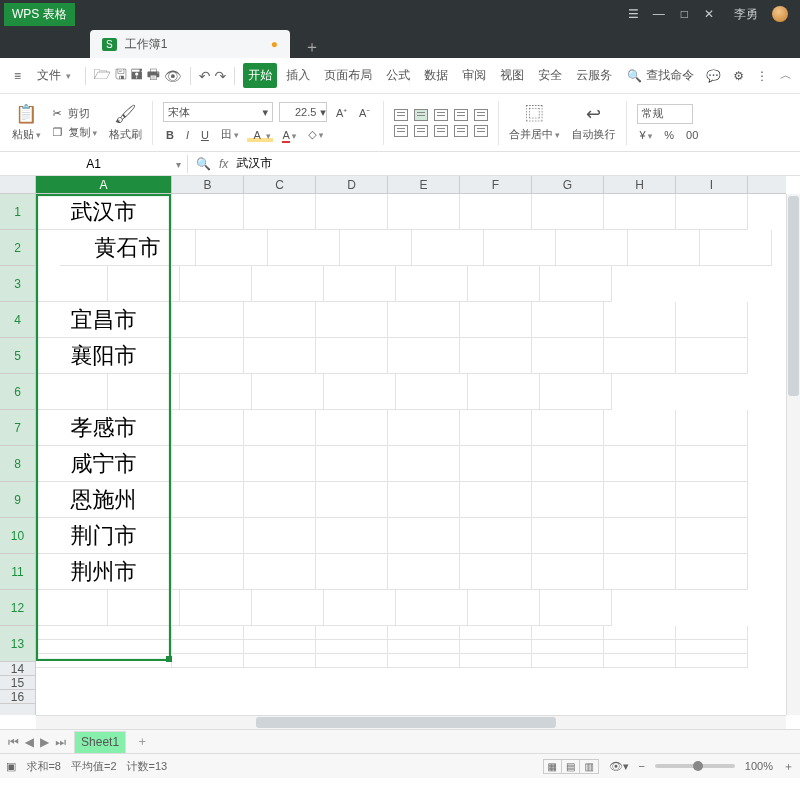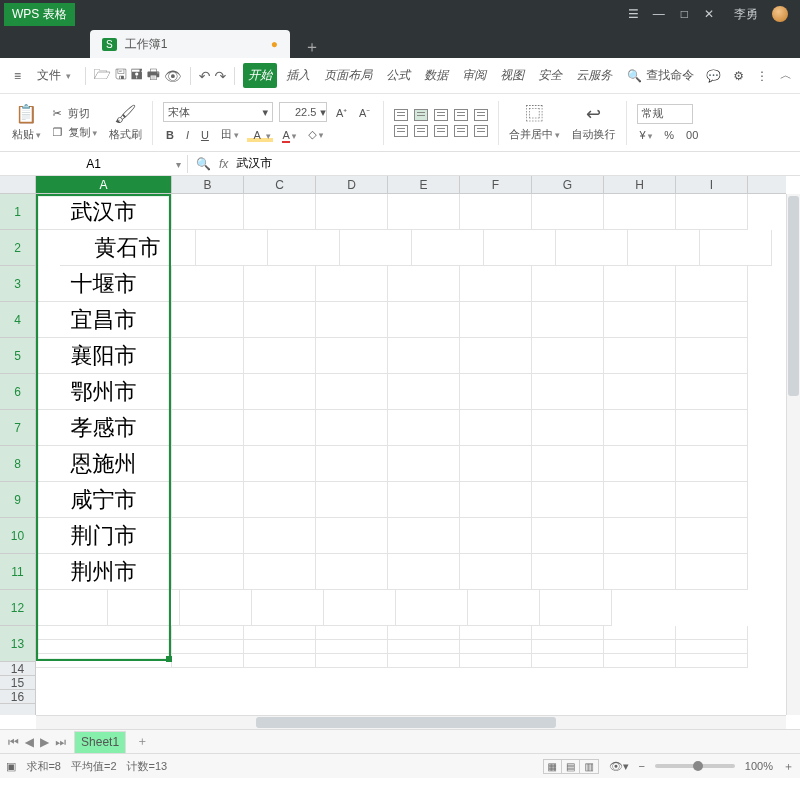--- a/index.html
+++ b/index.html
@@ -16,21 +16,21 @@
 .tab { height:28px; background:#f4f6f7; border-radius:4px 4px 0 0; display:flex; align-items:center; padding:0 12px; font-size:12px; color:#555; gap:8px; min-width:200px; }
 .tab .s-badge { background:#1e8e3e; color:#fff; font-size:10px; padding:1px 4px; border-radius:2px; }
 .tab .modified { color:#f0a020; margin-left:auto; }
 .tabbar .plus { color:#aaa; padding:0 14px; font-size:16px; }
 
 .menubar { height:36px; background:#fff; border-bottom:1px solid #e5e5e5; display:flex; align-items:center; font-size:12px; color:#555; padding:0 8px; gap:4px; }
 .menubar .menu-btn { padding:3px 6px; display:flex; align-items:center; gap:3px; }
 .menubar .vline { width:1px; height:18px; background:#ddd; margin:0 4px; }
 .menubar .icon { font-size:14px; color:#666; }
 .menubar .tabs { display:flex; gap:4px; }
-.menubar .tabs span { padding:4px 5px;font-style:italic; }
+.menubar .tabs span { padding:4px 5px; }
 .menubar .tabs .active { background:#1e8e3e; color:#fff; border-radius:2px; }
 .menubar .right { margin-left:auto; display:flex; align-items:center; gap:12px; }
 .menubar .search { display:flex; align-items:center; gap:4px; }
 
 .ribbon { height:58px; background:#fff; border-bottom:1px solid #e0e0e0; display:flex; align-items:center; padding:0 6px; font-size:11px; color:#555; }
 .ribbon .group { display:flex; flex-direction:column; justify-content:center; gap:4px; padding:0 6px; height:100%; }
 .ribbon .group-row { display:flex; align-items:center; gap:6px; }
 .ribbon .sep { width:1px; height:44px; background:#e5e5e5; margin:0 4px; }
 .ribbon select, .ribbon .combo { border:1px solid #ccc; font-size:11px; height:20px; background:#fff; }
 .ribbon .combo { display:flex; align-items:center; padding:0 4px; gap:4px; }
@@ -300,21 +300,20 @@
         <div class="cell" style="width: 72px; height: 36px;"></div>
         <div class="cell" style="width: 72px; height: 36px;"></div>
         <div class="cell" style="width: 72px; height: 36px;"></div>
         <div class="cell" style="width: 72px; height: 36px;"></div>
         <div class="cell" style="width: 72px; height: 36px;"></div>
         <div class="cell" style="width: 72px; height: 36px;"></div>
         <div class="cell" style="width: 72px; height: 36px;"></div>
         <div class="cell" style="width: 72px; height: 36px;"></div>
       </div>
       <div class="row" style="height: 36px;">
-        <div class="cell" style="width: 136px; height: 36px; font-family: SimSun, serif;">十堰市</div>
         <div class="cell" style="width: 72px; height: 36px;"></div>
         <div class="cell" style="width: 72px; height: 36px;"></div>
         <div class="cell" style="width: 72px; height: 36px;"></div>
         <div class="cell" style="width: 72px; height: 36px;"></div>
         <div class="cell" style="width: 72px; height: 36px;"></div>
         <div class="cell" style="width: 72px; height: 36px;"></div>
         <div class="cell" style="width: 72px; height: 36px;"></div>
         <div class="cell" style="width: 72px; height: 36px;"></div>
       </div>
       <div class="row" style="height: 36px;">
@@ -333,21 +332,20 @@
         <div class="cell" style="width: 72px; height: 36px;"></div>
         <div class="cell" style="width: 72px; height: 36px;"></div>
         <div class="cell" style="width: 72px; height: 36px;"></div>
         <div class="cell" style="width: 72px; height: 36px;"></div>
         <div class="cell" style="width: 72px; height: 36px;"></div>
         <div class="cell" style="width: 72px; height: 36px;"></div>
         <div class="cell" style="width: 72px; height: 36px;"></div>
         <div class="cell" style="width: 72px; height: 36px;"></div>
       </div>
       <div class="row" style="height: 36px;">
-        <div class="cell" style="width: 136px; height: 36px; font-family: SimSun, serif;">鄂州市</div>
         <div class="cell" style="width: 72px; height: 36px;"></div>
         <div class="cell" style="width: 72px; height: 36px;"></div>
         <div class="cell" style="width: 72px; height: 36px;"></div>
         <div class="cell" style="width: 72px; height: 36px;"></div>
         <div class="cell" style="width: 72px; height: 36px;"></div>
         <div class="cell" style="width: 72px; height: 36px;"></div>
         <div class="cell" style="width: 72px; height: 36px;"></div>
         <div class="cell" style="width: 72px; height: 36px;"></div>
       </div>
       <div class="row" style="height: 36px;">
@@ -355,32 +353,32 @@
         <div class="cell" style="width: 72px; height: 36px;"></div>
         <div class="cell" style="width: 72px; height: 36px;"></div>
         <div class="cell" style="width: 72px; height: 36px;"></div>
         <div class="cell" style="width: 72px; height: 36px;"></div>
         <div class="cell" style="width: 72px; height: 36px;"></div>
         <div class="cell" style="width: 72px; height: 36px;"></div>
         <div class="cell" style="width: 72px; height: 36px;"></div>
         <div class="cell" style="width: 72px; height: 36px;"></div>
       </div>
       <div class="row" style="height: 36px;">
+        <div class="cell" style="width: 136px; height: 36px; font-family: SimSun, serif;">咸宁市</div>
+        <div class="cell" style="width: 72px; height: 36px;"></div>
+        <div class="cell" style="width: 72px; height: 36px;"></div>
+        <div class="cell" style="width: 72px; height: 36px;"></div>
+        <div class="cell" style="width: 72px; height: 36px;"></div>
+        <div class="cell" style="width: 72px; height: 36px;"></div>
+        <div class="cell" style="width: 72px; height: 36px;"></div>
+        <div class="cell" style="width: 72px; height: 36px;"></div>
+        <div class="cell" style="width: 72px; height: 36px;"></div>
+      </div>
+      <div class="row" style="height: 36px;">
         <div class="cell" style="width: 136px; height: 36px; font-family: SimSun, serif;">恩施州</div>
-        <div class="cell" style="width: 72px; height: 36px;"></div>
-        <div class="cell" style="width: 72px; height: 36px;"></div>
-        <div class="cell" style="width: 72px; height: 36px;"></div>
-        <div class="cell" style="width: 72px; height: 36px;"></div>
-        <div class="cell" style="width: 72px; height: 36px;"></div>
-        <div class="cell" style="width: 72px; height: 36px;"></div>
-        <div class="cell" style="width: 72px; height: 36px;"></div>
-        <div class="cell" style="width: 72px; height: 36px;"></div>
-      </div>
-      <div class="row" style="height: 36px;">
-        <div class="cell" style="width: 136px; height: 36px; font-family: SimSun, serif;">咸宁市</div>
         <div class="cell" style="width: 72px; height: 36px;"></div>
         <div class="cell" style="width: 72px; height: 36px;"></div>
         <div class="cell" style="width: 72px; height: 36px;"></div>
         <div class="cell" style="width: 72px; height: 36px;"></div>
         <div class="cell" style="width: 72px; height: 36px;"></div>
         <div class="cell" style="width: 72px; height: 36px;"></div>
         <div class="cell" style="width: 72px; height: 36px;"></div>
         <div class="cell" style="width: 72px; height: 36px;"></div>
       </div>
       <div class="row" style="height: 36px;">

